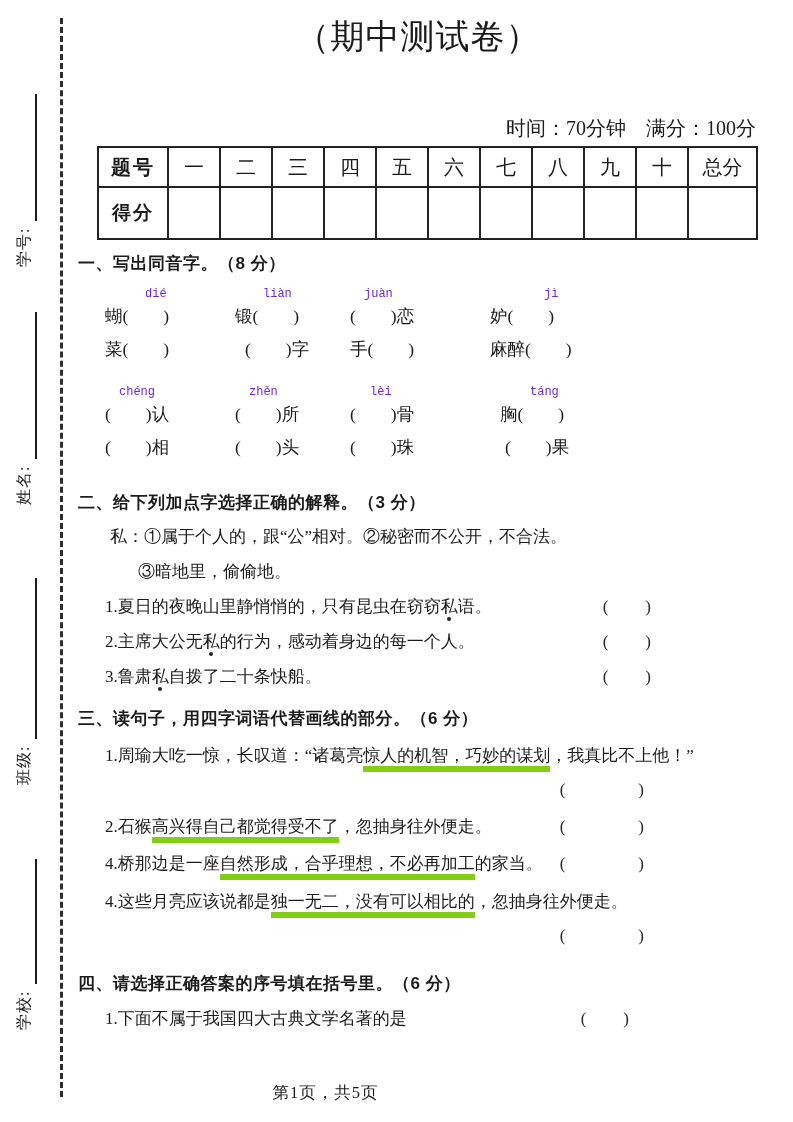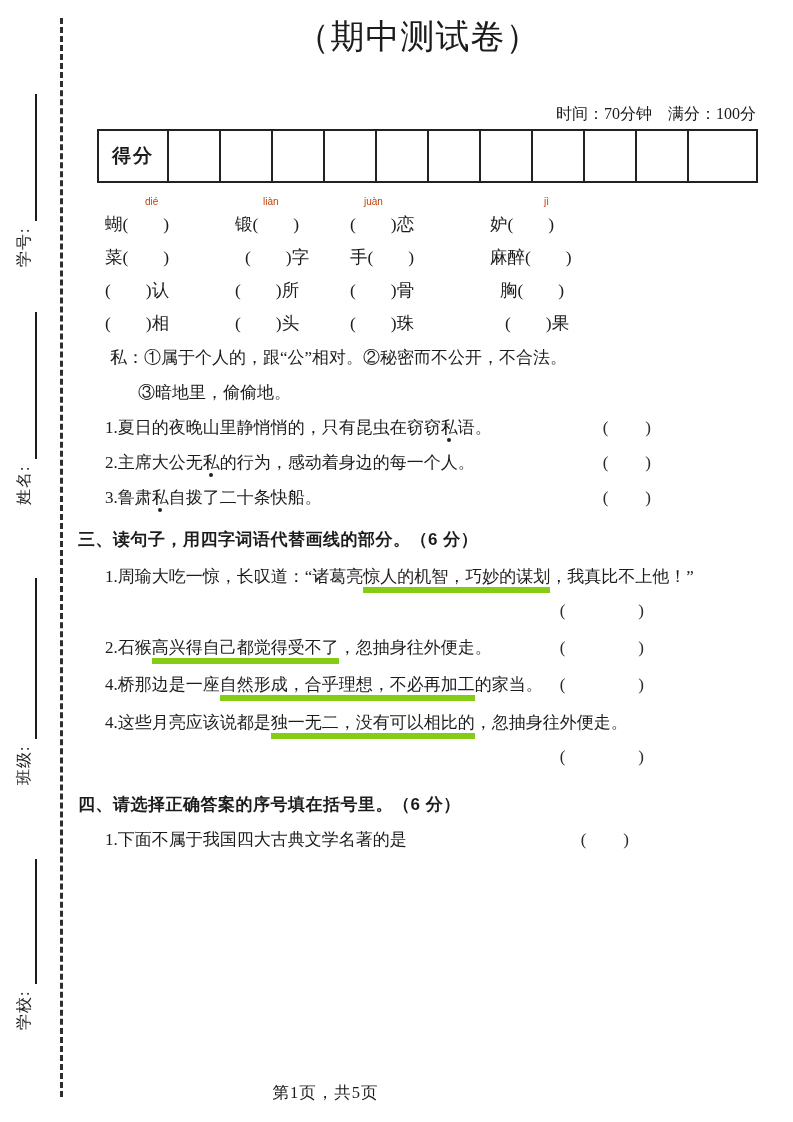--- a/index.html
+++ b/index.html
@@ -16,39 +16,39 @@
     transform-origin:0 0; transform:rotate(-90deg) translateX(-1122px); }
   .sgroup { position:absolute; top:8px; display:flex; align-items:flex-end; gap:7px; }
   .slabel { font-size:16px; letter-spacing:1px; white-space:nowrap; }
   .sline  { display:inline-block; height:4px; margin-bottom:-2px;
     border-bottom:2px solid #1c1c1c; }
   
   .content { position:absolute; left:78px; top:0; width:680px; }
   .title { margin-top:22px; text-align:center; font-size:54px; font-weight:bold;
     letter-spacing:3px; line-height:1.12; white-space:nowrap; }
   .subtitle { margin-top:14px; text-align:center; font-size:34px; letter-spacing:1px; }
-  .meta { margin-top:44px; text-align:right; font-size:16px; padding-right:2px; }
+  .meta { margin-top:55px; text-align:right; font-size:20px; padding-right:2px; }
   
   .score-table { margin-top:4px; margin-left:19px; border-collapse:collapse;
     table-layout:fixed; width:659px; }
   .score-table td { border:2px solid #222; text-align:center; vertical-align:middle; }
   .score-table tr.r1 td { height:40px; font-size:20px; }
   .score-table tr.r2 td { height:52px; font-size:19px; }
   .score-table .hd { font-weight:bold; font-size:18px; letter-spacing:2px; }
   
   .shead { font-family:"Liberation Sans","DejaVu Sans",sans-serif; font-weight:bold;
     font-size:17px; letter-spacing:0.5px; }
   .s1-head { margin-top:12px; }
   .s2-head { margin-top:32px; }
   .s3-head { margin-top:18px; }
   .s4-head { margin-top:24px; }
   
   .hz-row { display:grid; grid-template-columns:130px 115px 140px auto;
     padding-left:27px; font-size:17.5px; }
-  .hz-pinyin { font-family:Liberation Sans, sans-serif; font-size:10px; color:#c2410c;
+  .hz-pinyin { font-family:Liberation Mono, monospace; font-size:12px; color:#6d28d9;
     margin-top:9px; line-height:20px; }
   .hz-r1 { margin-top:1px; line-height:23px; }
   .hz-r2 { margin-top:10px; line-height:23px; }
   .g2 .hz-pinyin { margin-top:11px; }
   .cell { white-space:pre; }
   
   .gloss1 { margin-top:11px; padding-left:32px; font-size:17px; line-height:24px; }
   .gloss2 { margin-top:11px; padding-left:60px; font-size:17px; line-height:24px; }
   .qrow { display:flex; justify-content:space-between; align-items:baseline;
     font-size:17px; line-height:24px; }
@@ -107,37 +107,52 @@
         <col style="width:52px">
           <col style="width:52px">
           <col style="width:52px">
           <col style="width:52px">
         <col style="width:52px">
           <col style="width:52px">
           <col style="width:52px">
           <col style="width:69px">
       </colgroup>
       <tbody>
+          <tr class="r1">
+        <td class="hd">题号</td>
+        <td>一</td>
+        <td>二</td>
+        <td>三</td>
+        <td>四</td>
+        <td>五</td>
+        <td>六</td>
+        <td>七</td>
+        <td>八</td>
+        <td>九</td>
+        <td>十</td>
+        <td>总分</td>
+      </tr>
       <tr class="r2">
         <td class="hd">得分</td>
         <td></td>
         <td></td>
         <td></td>
         <td></td>
         <td></td>
         <td></td>
         <td></td>
         <td></td>
         <td></td>
         <td></td>
         <td></td>
       </tr>
     </tbody>
       </table>
 
+    <div class="shead s1-head">一、写出同音字。（8 分）</div>
 
     <div class="g1">
       <div class="hz-row">
         <span class="hz-pinyin" style="margin-left:40px">dié</span>
         <span class="hz-pinyin" style="margin-left:28px">liàn</span>
         <span class="hz-pinyin" style="margin-left:14px">juàn</span>
         <span class="hz-pinyin" style="margin-left:54px">jì</span>
       </div>
       <div class="hz-row hz-r1">
         <span class="cell">蝴(　　)</span>
@@ -147,34 +162,41 @@
       </div>
       <div class="hz-row hz-r2">
         <span class="cell">菜(　　)</span>
         <span class="cell" style="margin-left:10px">(　　)字</span>
         <span class="cell">手(　　)</span>
         <span class="cell">麻醉(　　)</span>
       </div>
     </div>
 
     <div class="g2" style="margin-top:10px">
+      <div class="hz-row">
+        <span class="hz-pinyin" style="margin-left:14px">chéng</span>
+        <span class="hz-pinyin" style="margin-left:14px">zhěn</span>
+        <span class="hz-pinyin" style="margin-left:20px">lèi</span>
+        <span class="hz-pinyin" style="margin-left:40px">táng</span>
+      </div>
       <div class="hz-row hz-r1">
         <span class="cell">(　　)认</span>
         <span class="cell">(　　)所</span>
         <span class="cell">(　　)骨</span>
         <span class="cell" style="margin-left:10px">胸(　　)</span>
       </div>
       <div class="hz-row hz-r2">
         <span class="cell">(　　)相</span>
         <span class="cell">(　　)头</span>
         <span class="cell">(　　)珠</span>
         <span class="cell" style="margin-left:15px">(　　)果</span>
       </div>
     </div>
 
+    <div class="shead s2-head">二、给下列加点字选择正确的解释。（3 分）</div>
     <div class="gloss1">私：①属于个人的，跟“公”相对。②秘密而不公开，不合法。</div>
     <div class="gloss2">③暗地里，偷偷地。</div>
 
     <div class="qrow s2row">
       <span class="sent"><span>1.夏日的夜晚山里静悄悄的，只有昆虫在窃窃</span><span class="dotc">私</span><span>语。</span></span>
       <span class="parens">(　　)</span>
     </div>
     <div class="qrow s2row">
       <span class="sent"><span>2.主席大公无</span><span class="dotc">私</span><span>的行为，感动着身边的每一个人。</span></span>
       <span class="parens">(　　)</span>

